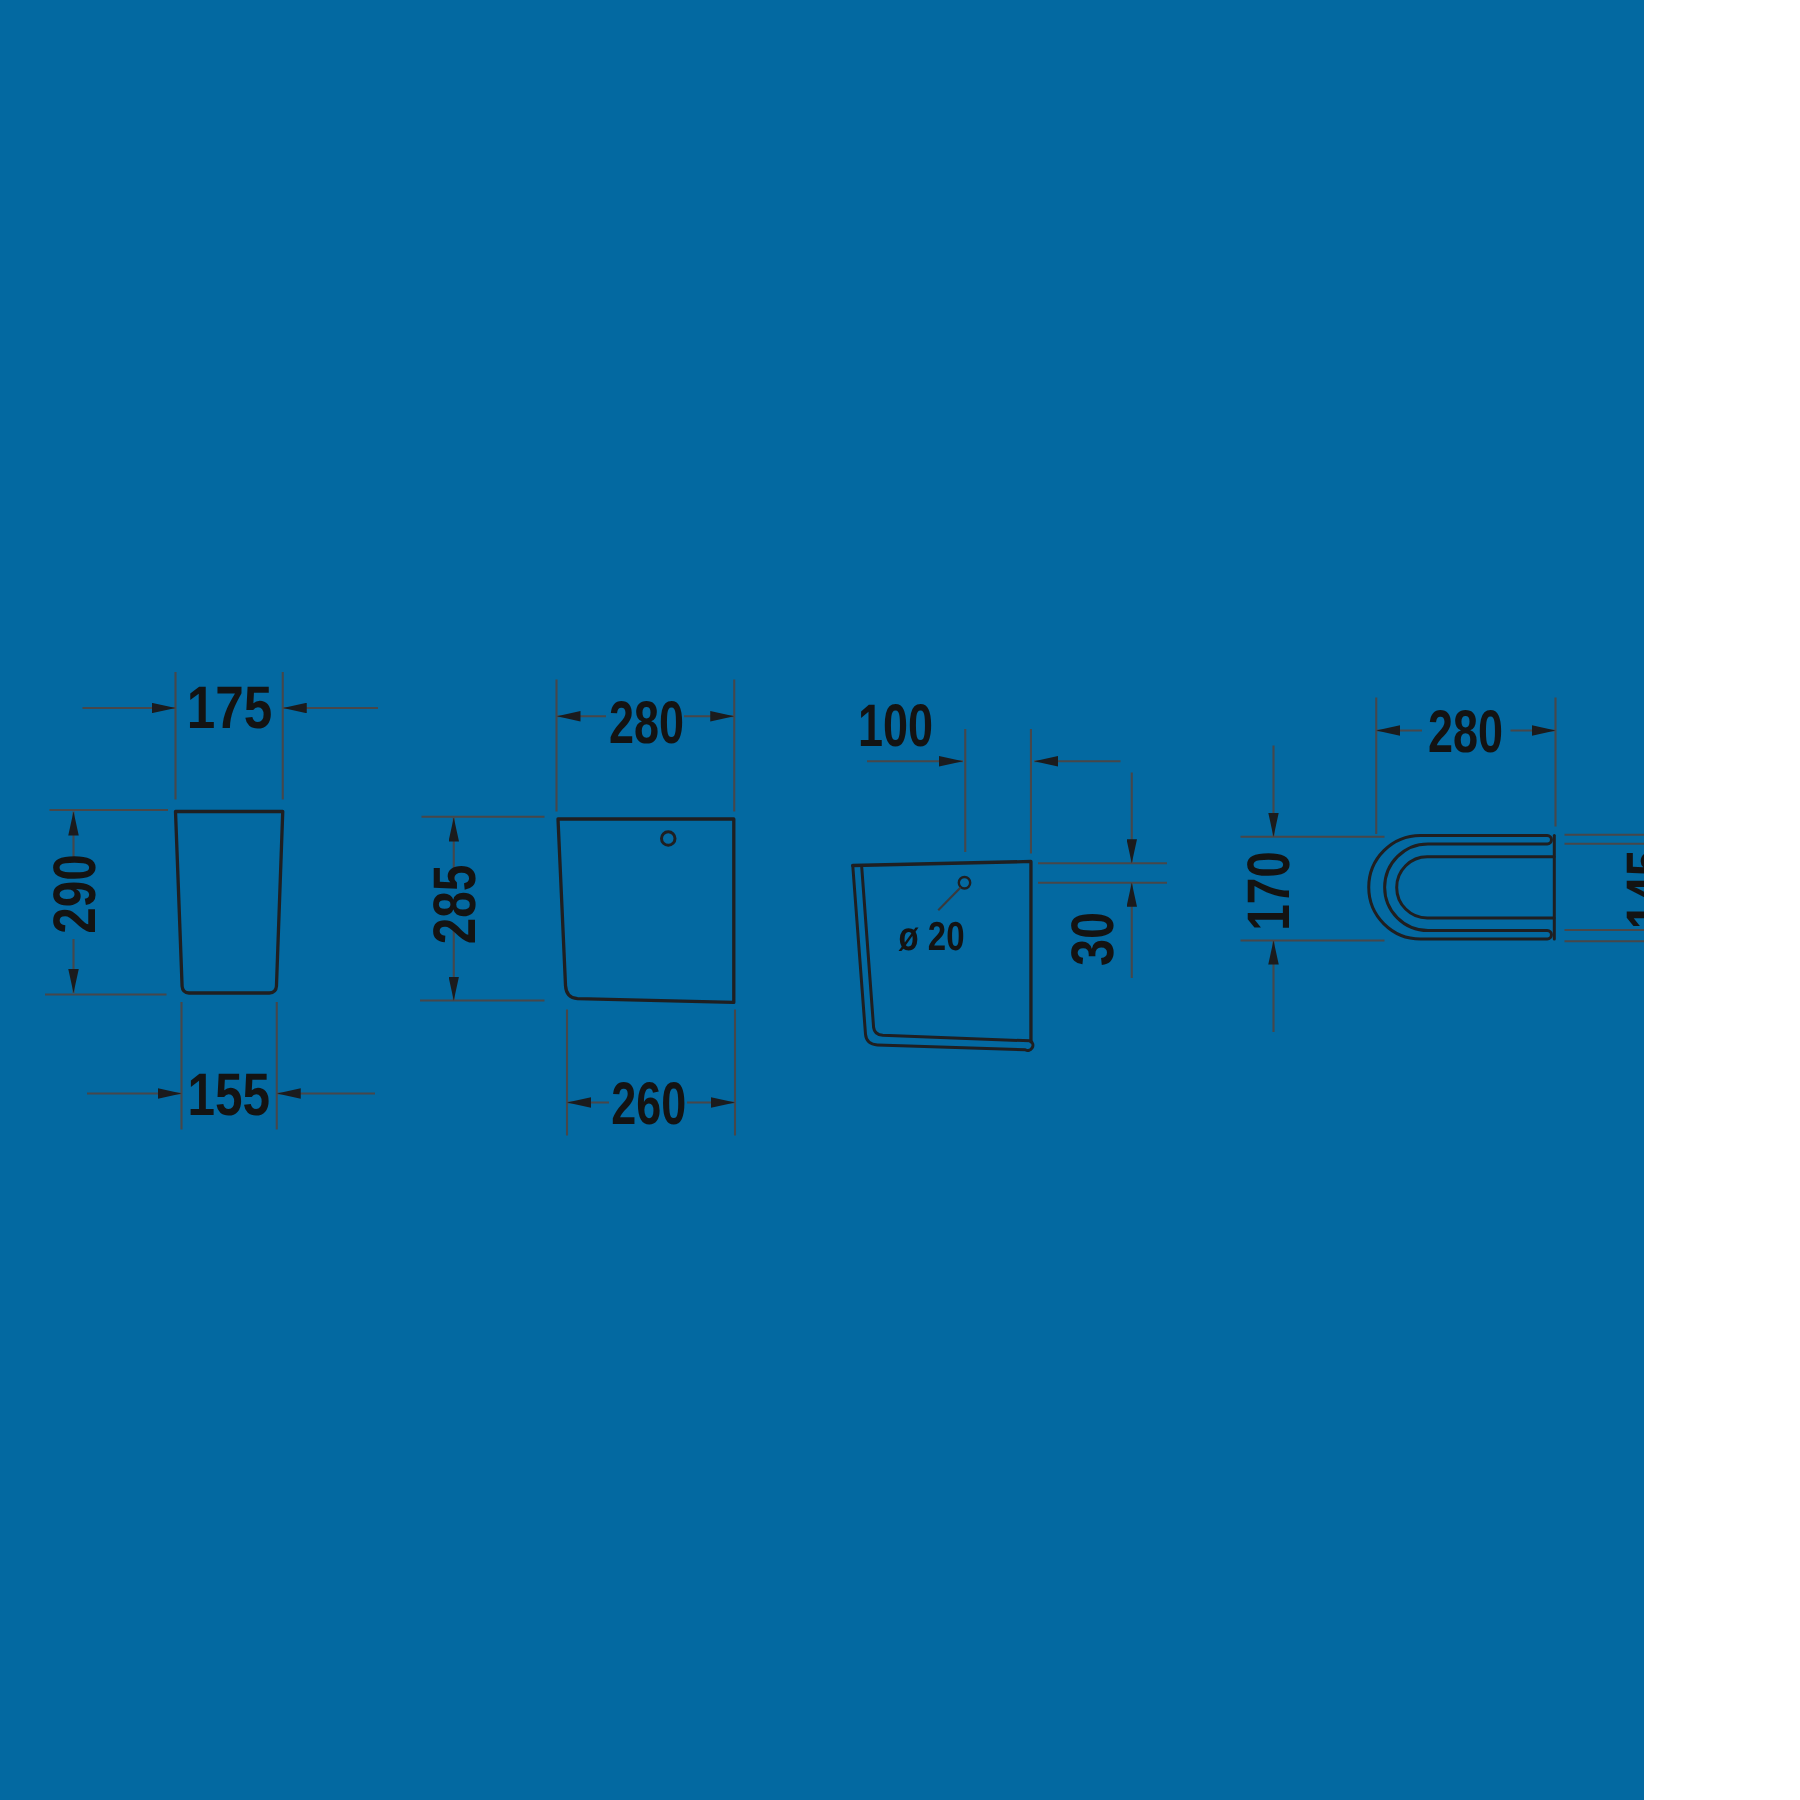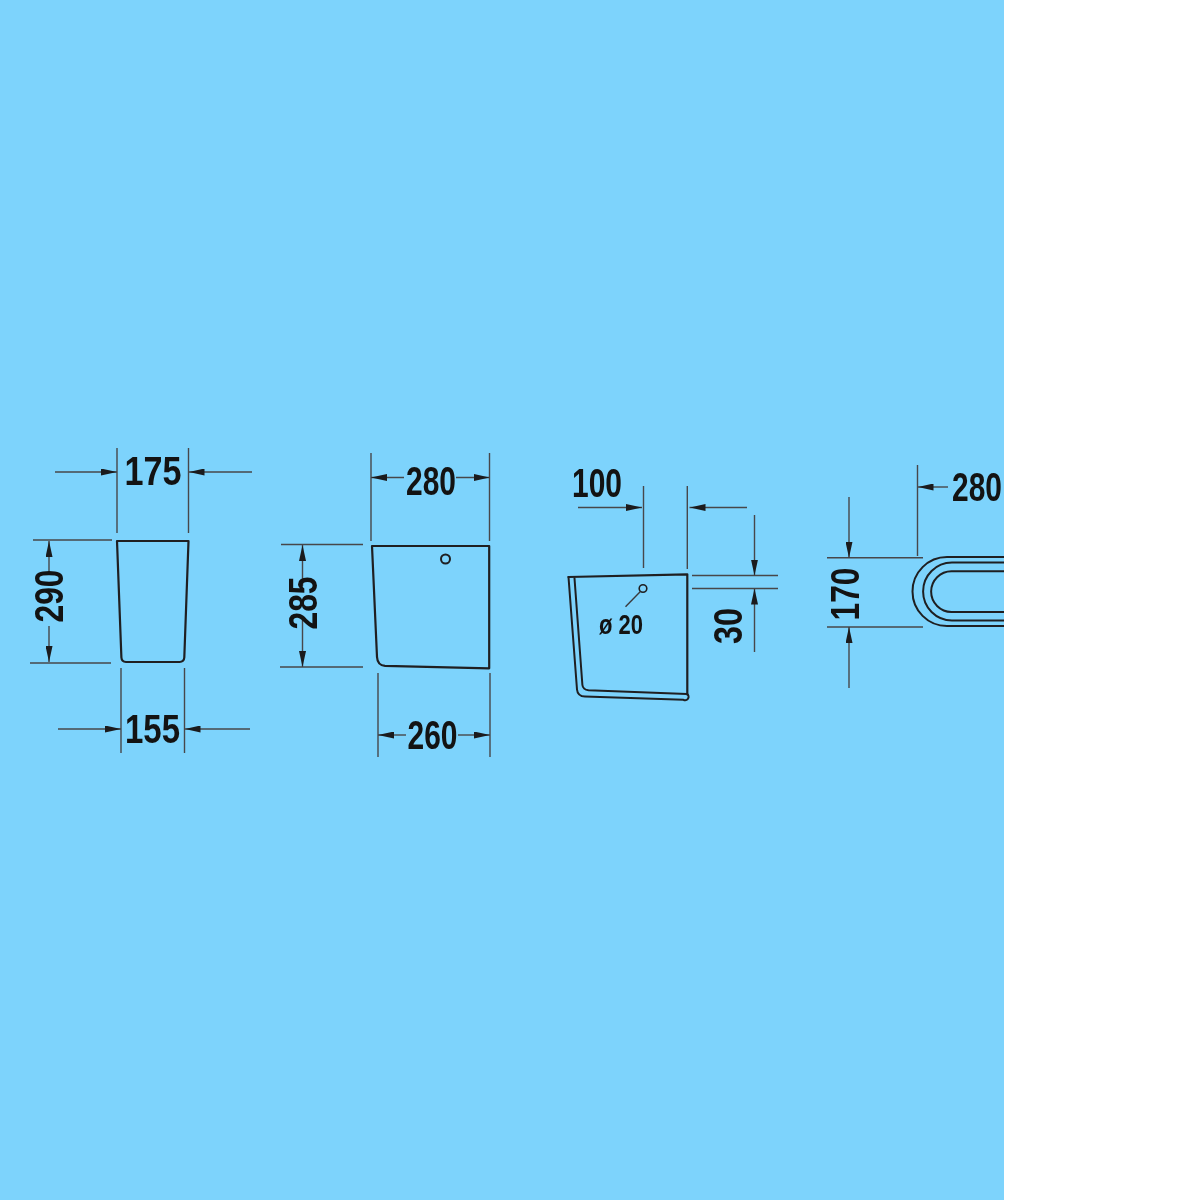--- a/index.html
+++ b/index.html
@@ -1,16 +1,16 @@
 <!DOCTYPE html>
 <html><head>
 <meta charset="utf-8">
 <style>
   html,body{margin:0;padding:0;background:#ffffff;}
-  .canvas{position:relative;width:1004px;height:1200px;background:#7dd3fc;overflow:hidden;}
+  .canvas{position:relative;width:1096px;height:1200px;background:#0369a1;overflow:hidden;}
   svg{position:absolute;left:0;top:0;}
   .outline{fill:none;stroke:#1f1f21;stroke-width:2.2;stroke-linecap:round;stroke-linejoin:round;}
   .outline-thin{fill:none;stroke:#1f1f21;stroke-width:2;stroke-linecap:round;stroke-linejoin:round;}
   .dimline{fill:none;stroke:#47474a;stroke-width:1.4;}
   .extline{fill:none;stroke:#47474a;stroke-width:1.4;}
   .leader{fill:none;stroke:#3a3a3c;stroke-width:1.4;}
   .hole{fill:none;stroke:#1f1f21;stroke-width:2;}
   .hole-small{fill:none;stroke:#1f1f21;stroke-width:1.6;}
   .dim{font-family:"Liberation Sans",sans-serif;font-weight:bold;font-size:40px;fill:#131313;}
   .dim-small{font-family:"Liberation Sans",sans-serif;font-weight:bold;font-size:27px;fill:#131313;}

